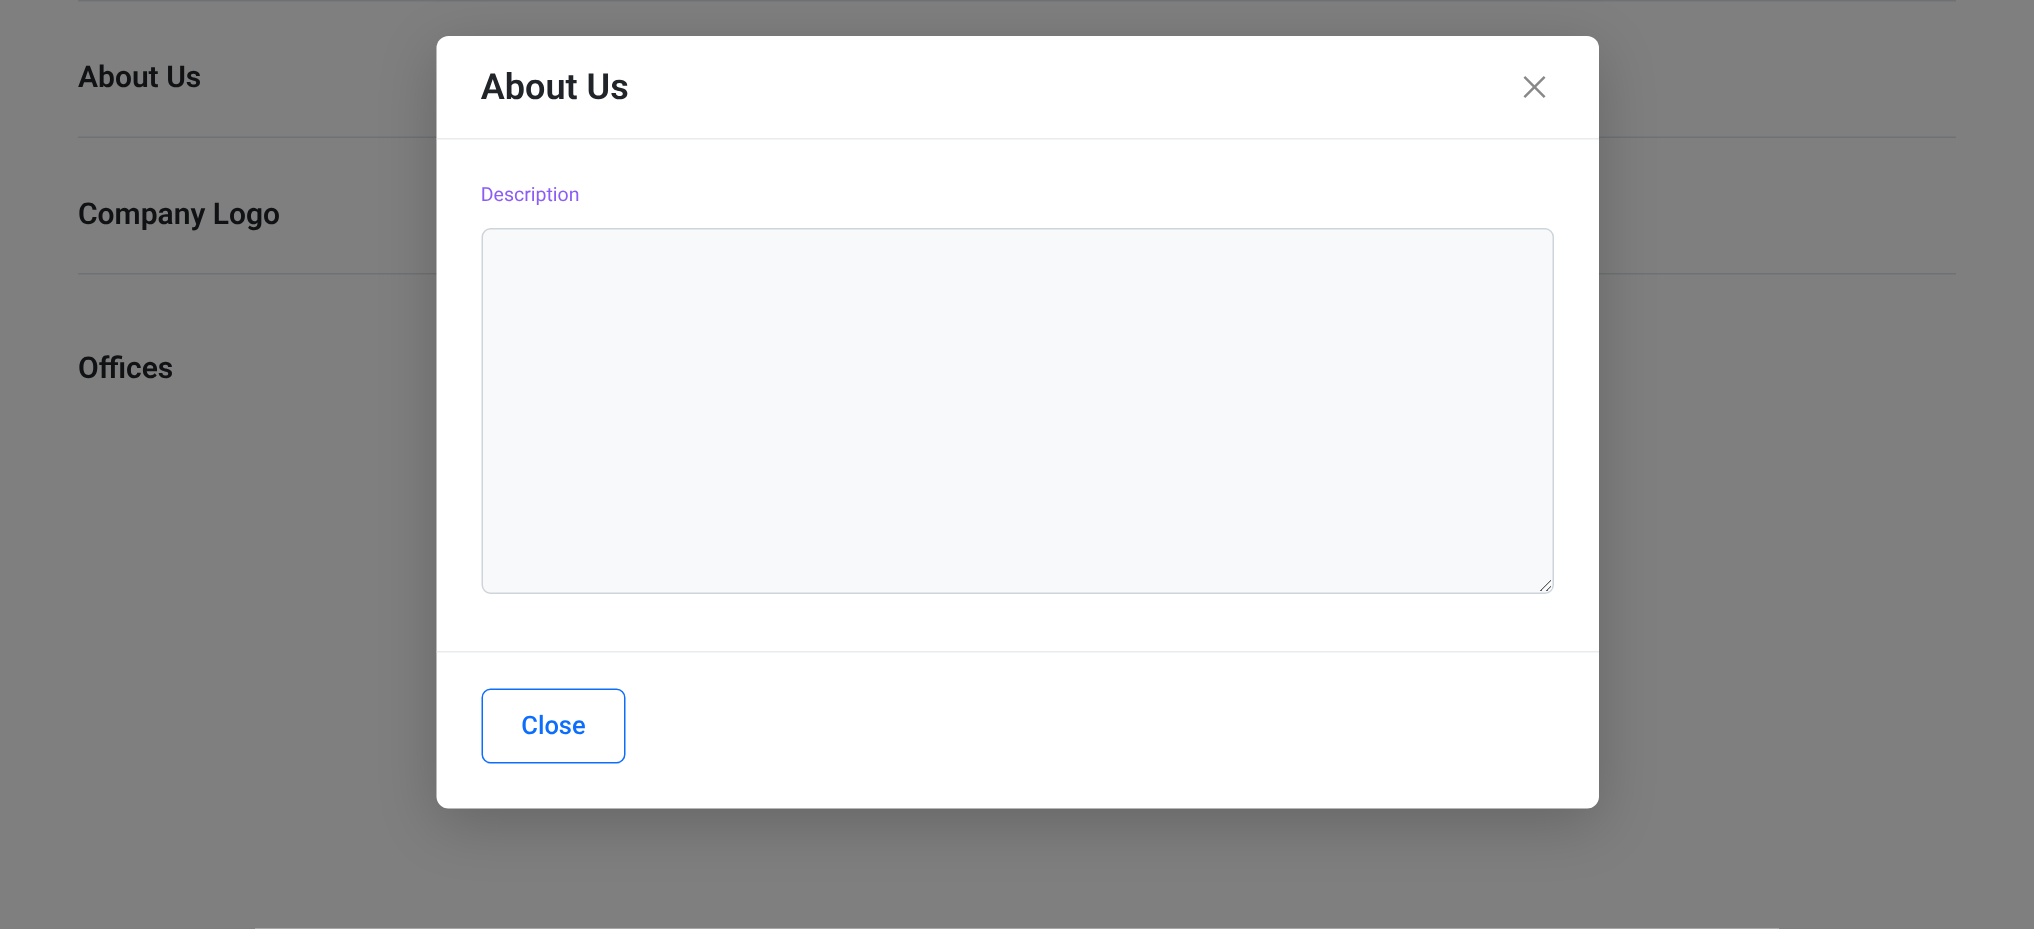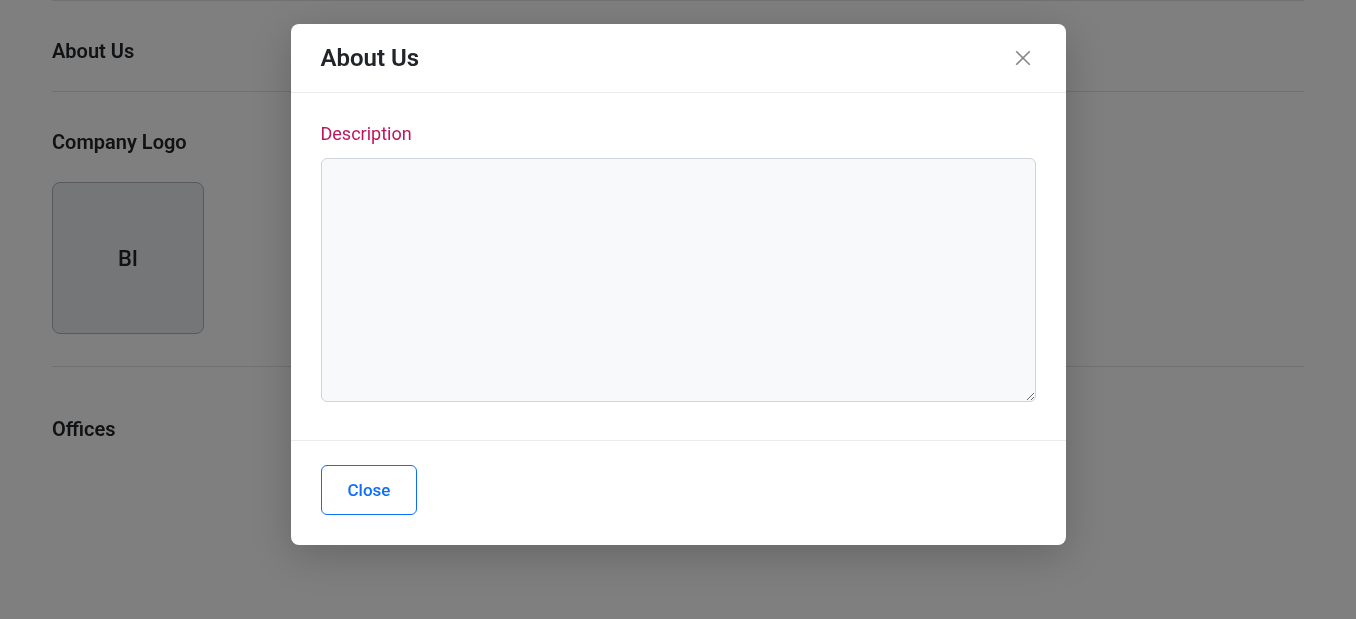--- a/index.html
+++ b/index.html
@@ -112,22 +112,22 @@
       height: 18px;
     }
     
     .modal-body {
       padding: 30px 30px 34px 30px;
       border-bottom: 1px solid #e9ecef;
     }
     
     .form-label {
       display: block;
-      font-size: 18px;
-      color: #be185d;
+      font-size: 13px;
+      color: #8b5cf6;
       margin-bottom: 14px;
     }
     
     .form-textarea {
       width: 100%;
       height: 244px;
       padding: 10px 12px;
       border: 1px solid #ced4da;
       border-radius: 6px;
       background: #f8f9fb;
@@ -170,23 +170,20 @@
   <hr class="section-divider">
 
   <div class="section-wrap">
     <h2 class="section-heading">About Us</h2>
   </div>
 
   <hr class="section-divider">
 
   <div class="section-wrap">
     <h2 class="section-heading">Company Logo</h2>
-    <div class="logo-box">
-      <span class="logo-text">BI</span>
-    </div>
   </div>
 
   <hr class="section-divider">
 
   <div class="section-wrap sec-offices">
     <h2 class="section-heading">Offices</h2>
   </div>
 </div>
 
 <div class="modal-backdrop">

